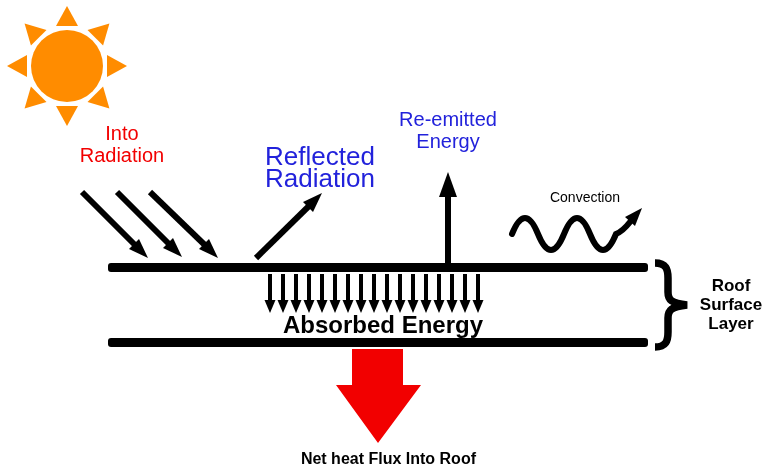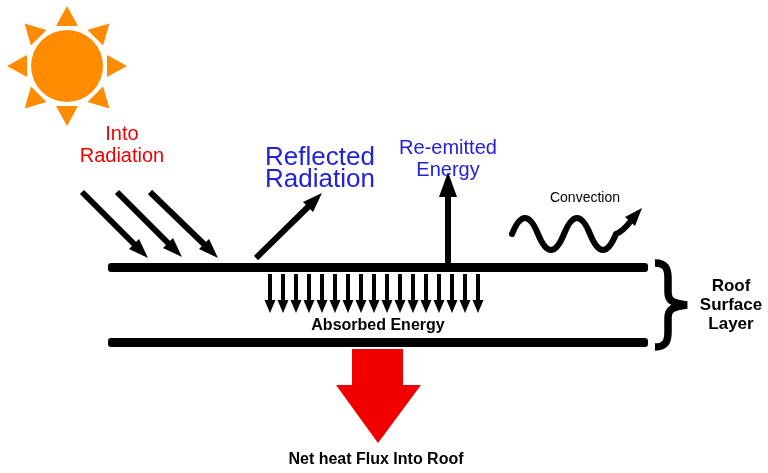--- a/index.html
+++ b/index.html
@@ -24,25 +24,25 @@
 
   
   .label {
     position: absolute;
     text-align: center;
     white-space: nowrap;
     color: var(--ink, #000);
   }
   .lbl-solar      { left: 42px;  top: 122px; width: 160px; font-size: 20px; line-height: 22px; color: var(--red,  #f20000); }
   .lbl-reflected  { left: 240px; top: 145px; width: 160px; font-size: 26px; line-height: 22px; color: var(--blue, #2222db); }
-  .lbl-reemitted  { left: 368px; top: 136px; width: 160px; font-size: 20px; line-height: 22px; color: var(--blue, #2222db); }
+  .lbl-reemitted  { left: 368px; top: 108px; width: 160px; font-size: 20px; line-height: 22px; color: var(--blue, #2222db); }
   .lbl-convection { left: 505px; top: 186px; width: 160px; font-size: 14px; line-height: 23px; }
-  .lbl-absorbed   { left: 283px; top: 315px; width: 190px; font-size: 16px; line-height: 19px; font-weight: bold; }
+  .lbl-absorbed   { left: 283px; top: 315px; width: 190px; font-size: 24px; line-height: 19px; font-weight: bold; }
   .lbl-rooflayer  { left: 691px; top: 276px; width: 80px;  font-size: 17px; line-height: 19px; font-weight: bold; }
-  .lbl-netflux    { left: 276px; top: 450px; width: 200px; font-size: 16px; line-height: 17px; font-weight: bold; }
+  .lbl-netflux    { left: 276px; top: 450px; width: 200px; font-size: 16px; line-height: 17px; font-weight: bold; text-align: right; }
 </style>
 </head>
 <body>
 
 <div class="canvas">
 
   <svg width="768" height="473" viewBox="0 0 768 473">
     <defs>
       <g id="small-down-arrow">
         <line x1="0" y1="274" x2="0" y2="301" class="ink-line-thin"></line>

